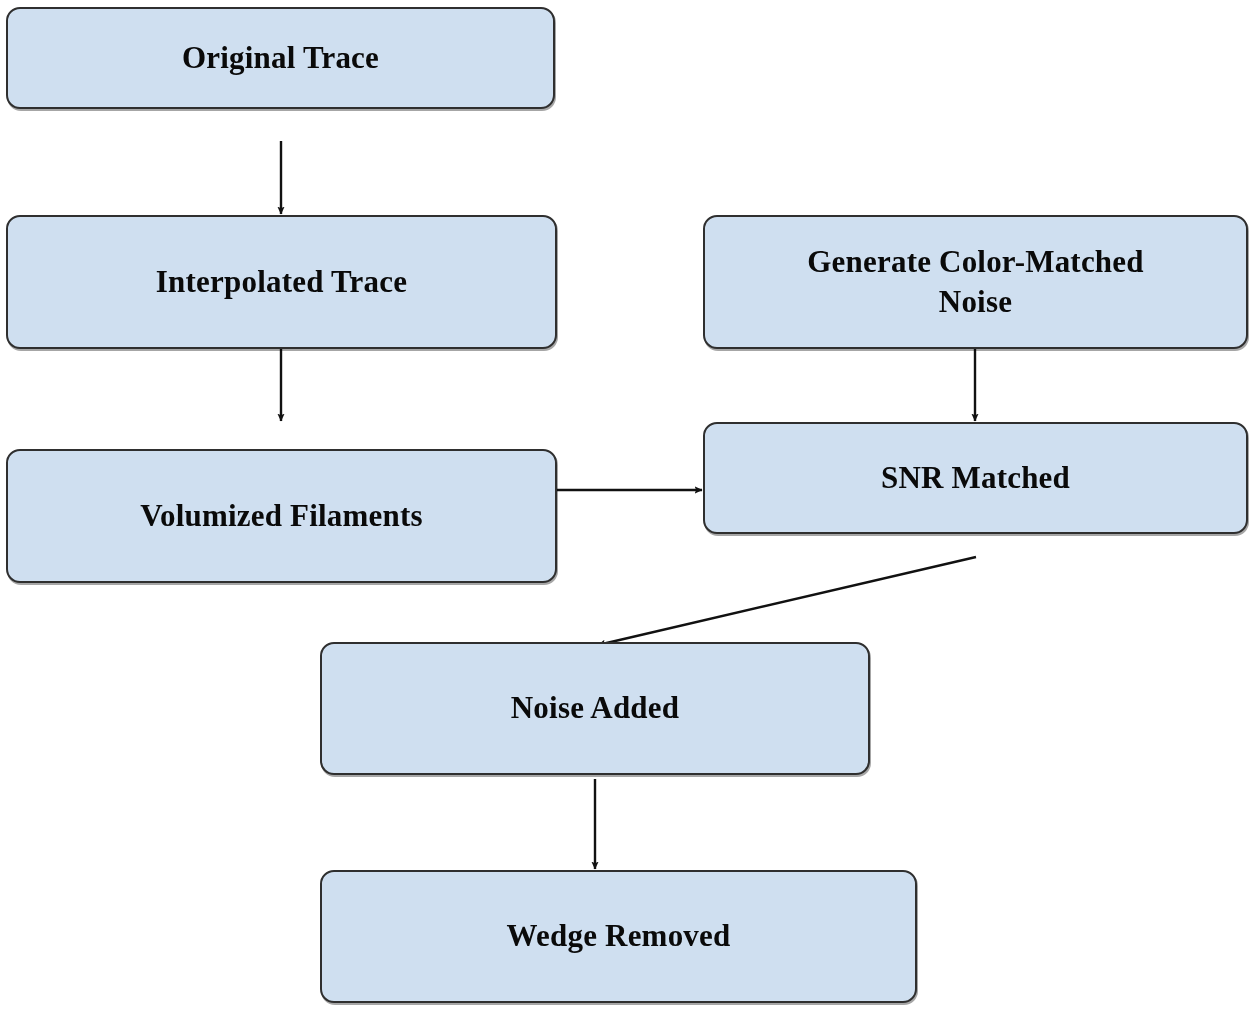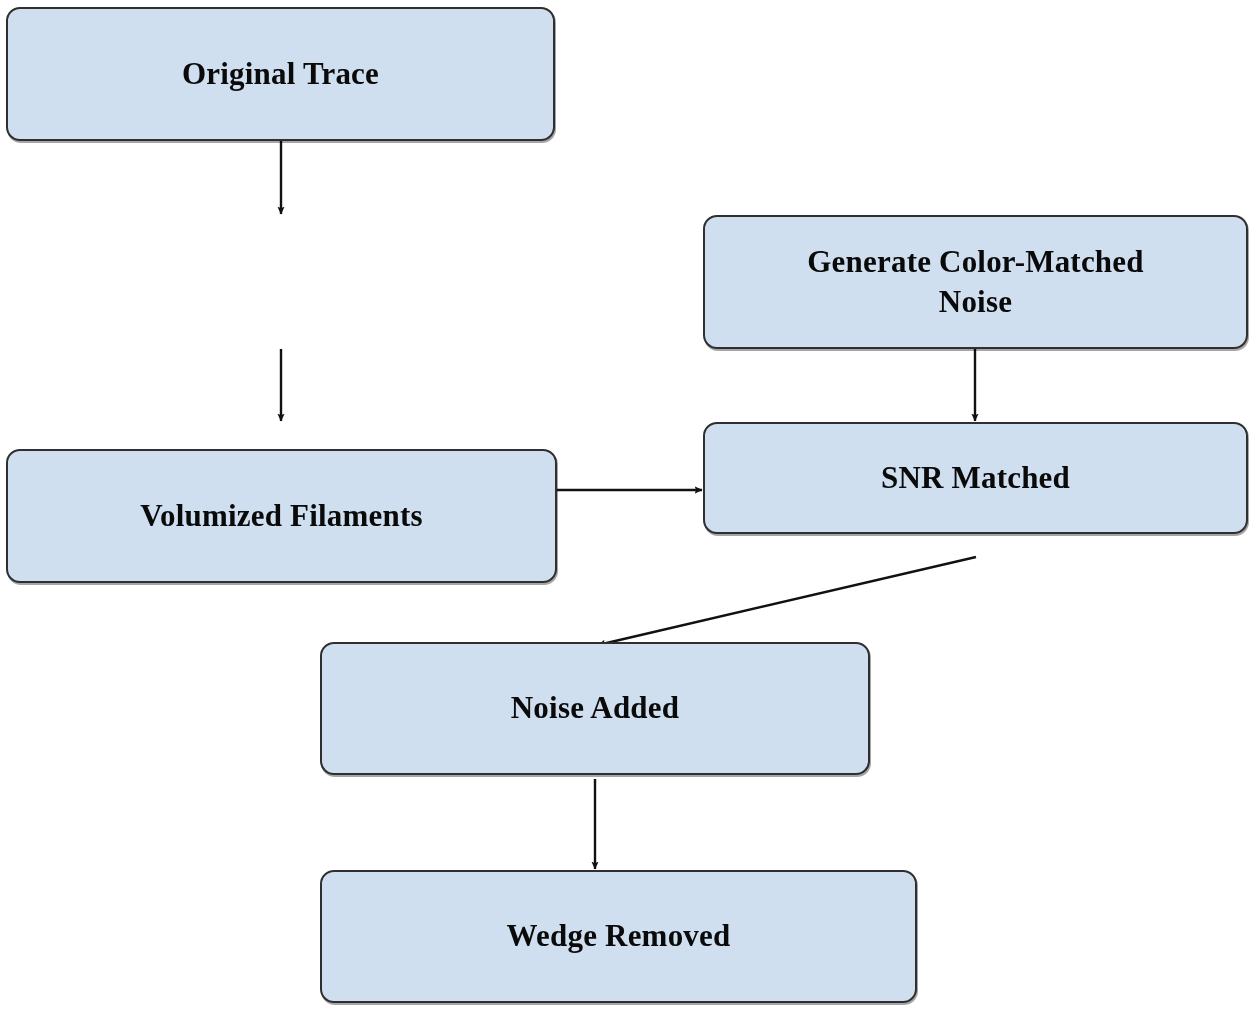--- a/index.html
+++ b/index.html
@@ -65,24 +65,27 @@
 
     <line x1="975" y1="349" x2="975" y2="421" stroke="#111111" stroke-width="2.4" marker-end="url(#arrowhead)"></line>
 
     <line x1="557" y1="490" x2="702" y2="490" stroke="#111111" stroke-width="2.4" marker-end="url(#arrowhead)"></line>
 
     <line x1="976" y1="557" x2="598" y2="645" stroke="#111111" stroke-width="2.4" marker-end="url(#arrowhead)"></line>
 
     <line x1="595" y1="779" x2="595" y2="869" stroke="#111111" stroke-width="2.4" marker-end="url(#arrowhead)"></line>
   </svg>
 
-  <div class="node" style="left:6px; top:7px; width:549px; height:134px;text-align:right;">
+  <div class="node" style="left:6px; top:7px; width:549px; height:102px;text-align:right;">
     <span class="label">Original Trace</span>
   </div>
 
+  <div class="node" style="left:6px; top:215px; width:551px; height:134px;">
+    <span class="label">Interpolated Trace</span>
+  </div>
 
   <div class="node" style="left:703px; top:215px; width:545px; height:134px;">
     <span class="label">Generate Color-Matched
 Noise</span>
   </div>
 
   <div class="node" style="left:6px; top:422px; width:551px; height:134px;margin-top:27px;">
     <span class="label">Volumized Filaments</span>
   </div>
 

